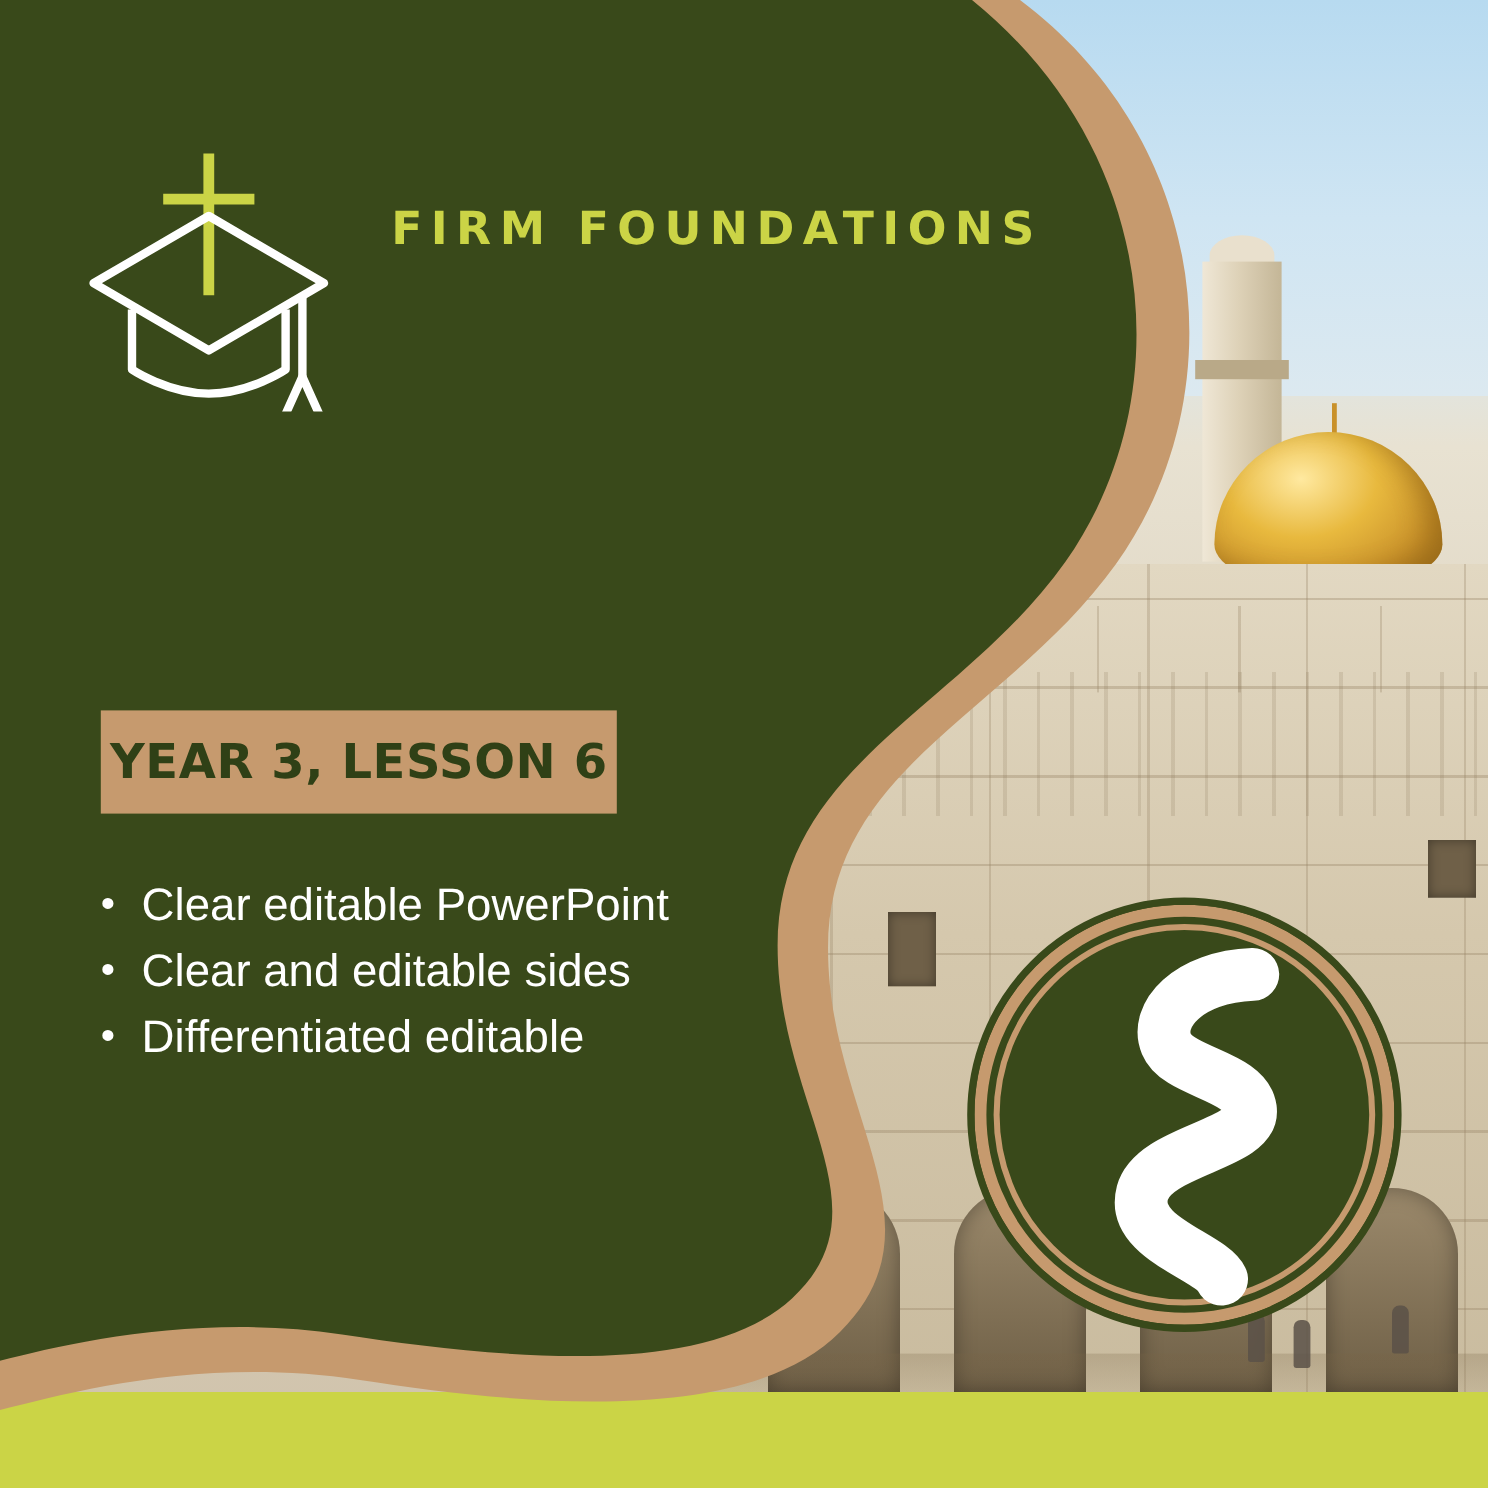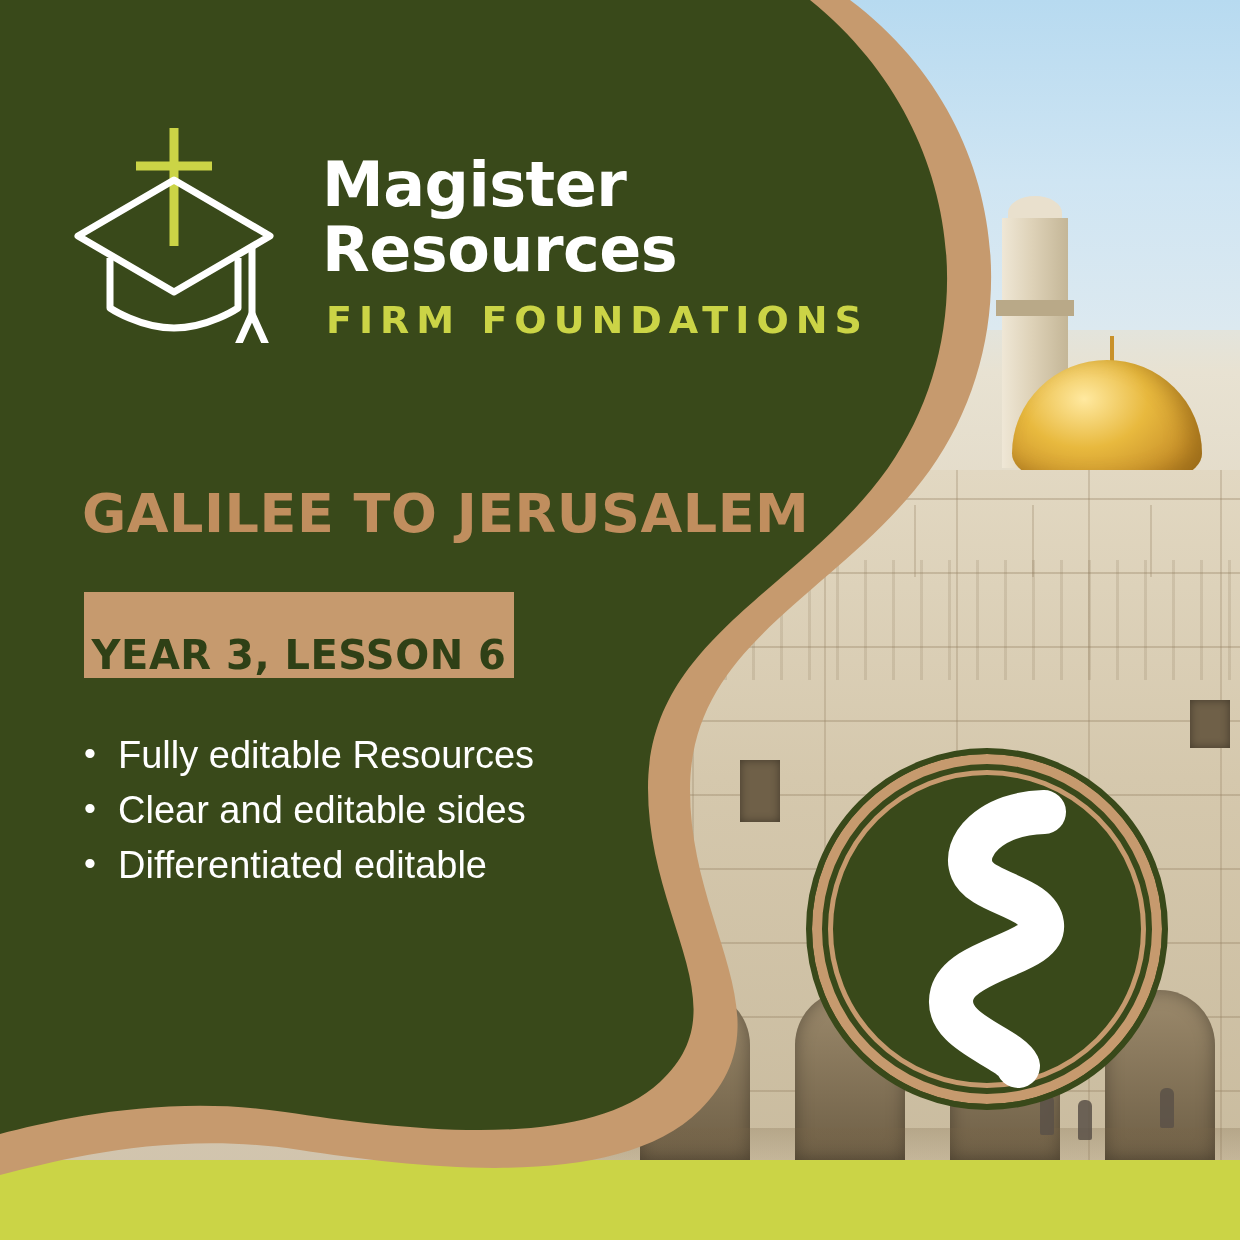--- a/index.html
+++ b/index.html
@@ -175,21 +175,21 @@
     font-family: "DejaVu Sans", sans-serif;
     margin: 0;
   }
   .badge {
     position: absolute;
     left: 84px; top: 592px;
     width: 430px;
     height: 86px;
     background: #c69a6e;
     display: flex;
-    align-items: flex-end;
+    align-items: center;
     justify-content: center;
   }
   .badge-text {
     color: #2f4016;
     font-size: 40px;
     font-weight: 700;
     letter-spacing: 0.5px;
     font-family: "DejaVu Sans", sans-serif;
   }
   .bullets {
@@ -285,34 +285,32 @@
 
     <g stroke="#ffffff" stroke-width="7" fill="none" stroke-linejoin="round">
       <polygon points="104,62 200,118 104,174 8,118"></polygon>
       <path d="M40,140 L40,190 C40,190 70,210 104,210 C138,210 168,190 168,190 L168,140"></path>
       <line x1="182" y1="128" x2="182" y2="196"></line>
       <polygon points="182,196 164,236 200,236"></polygon>
     </g>
   </svg>
 
   <div class="brand">
-    <h1 class="brand-title">Magister Resources</h1>
     <div class="brand-sub">FIRM FOUNDATIONS</div>
   </div>
 
-  <h2 class="headline">GALILEE TO JERUSALEM</h2>
 
   <div class="badge">
     <span class="badge-text">YEAR 3, LESSON 6</span>
   </div>
 
   <ul class="bullets">
     <li>
       <span class="dot">•</span>
-      <span>Fully editable Resources</span>
+      <span>Clear editable PowerPoint</span>
     </li>
     <li>
       <span class="dot">•</span>
       <span>Clear and editable sides</span>
     </li>
     <li>
       <span class="dot">•</span>
       <span>Differentiated editable</span>
     </li>
   </ul>

